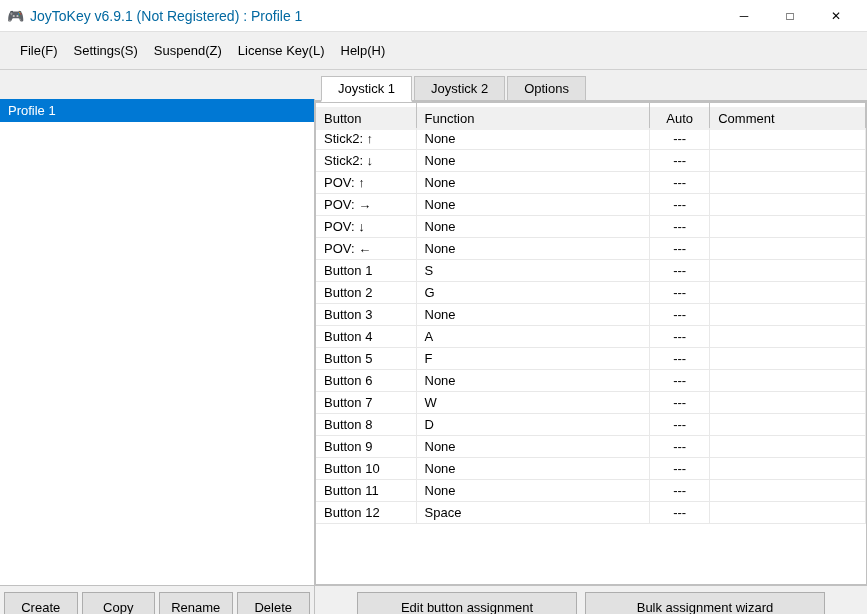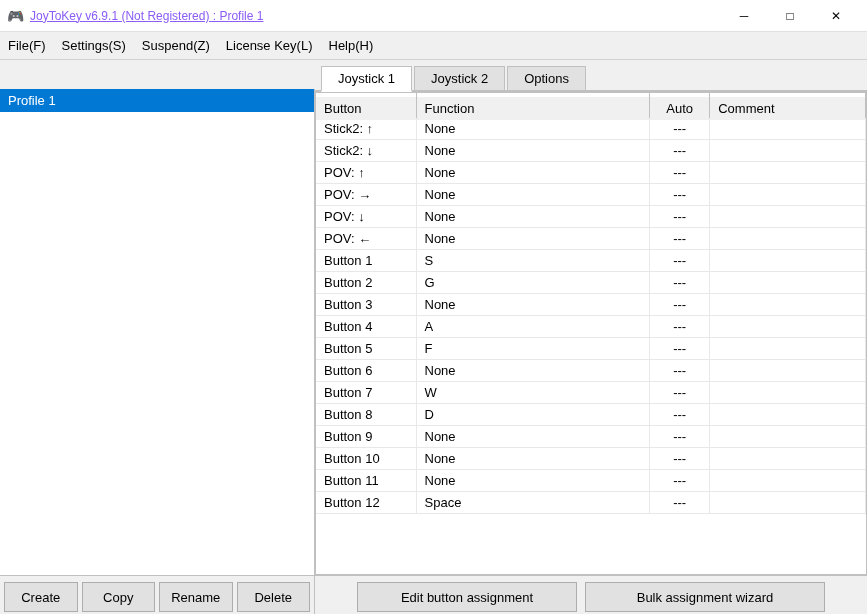--- a/index.html
+++ b/index.html
@@ -26,23 +26,22 @@
       width: 16px;
       height: 16px;
       margin-right: 6px;
       display: flex;
       align-items: center;
       justify-content: center;
       font-size: 14px;
     }
     .title-bar-text {
       flex: 1;
-      font-size: 12px;
-      color: #8b5cf6;
-      text-decoration: underline;
+      font-size: 14px;
+      color: #0369a1;
     }
     .title-bar-controls {
       display: flex;
       gap: 0;
     }
     .title-bar-btn {
       width: 46px;
       height: 32px;
       border: none;
       background: transparent;
@@ -50,24 +49,24 @@
       display: flex;
       align-items: center;
       justify-content: center;
       font-size: 12px;
       color: #000;
     }
 
     
     .menu-bar {
       background: #f0f0f0;
-      height: 28px;
+      height: 38px;
       display: flex;
       align-items: center;
-      padding: 0 0;
+      padding: 0 12px;
       border-bottom: 1px solid #d0d0d0;
     }
     .menu-item {
       padding: 2px 8px;
       cursor: pointer;
       font-size: 13px;
       color: #000;
       white-space: nowrap;
     }
 

